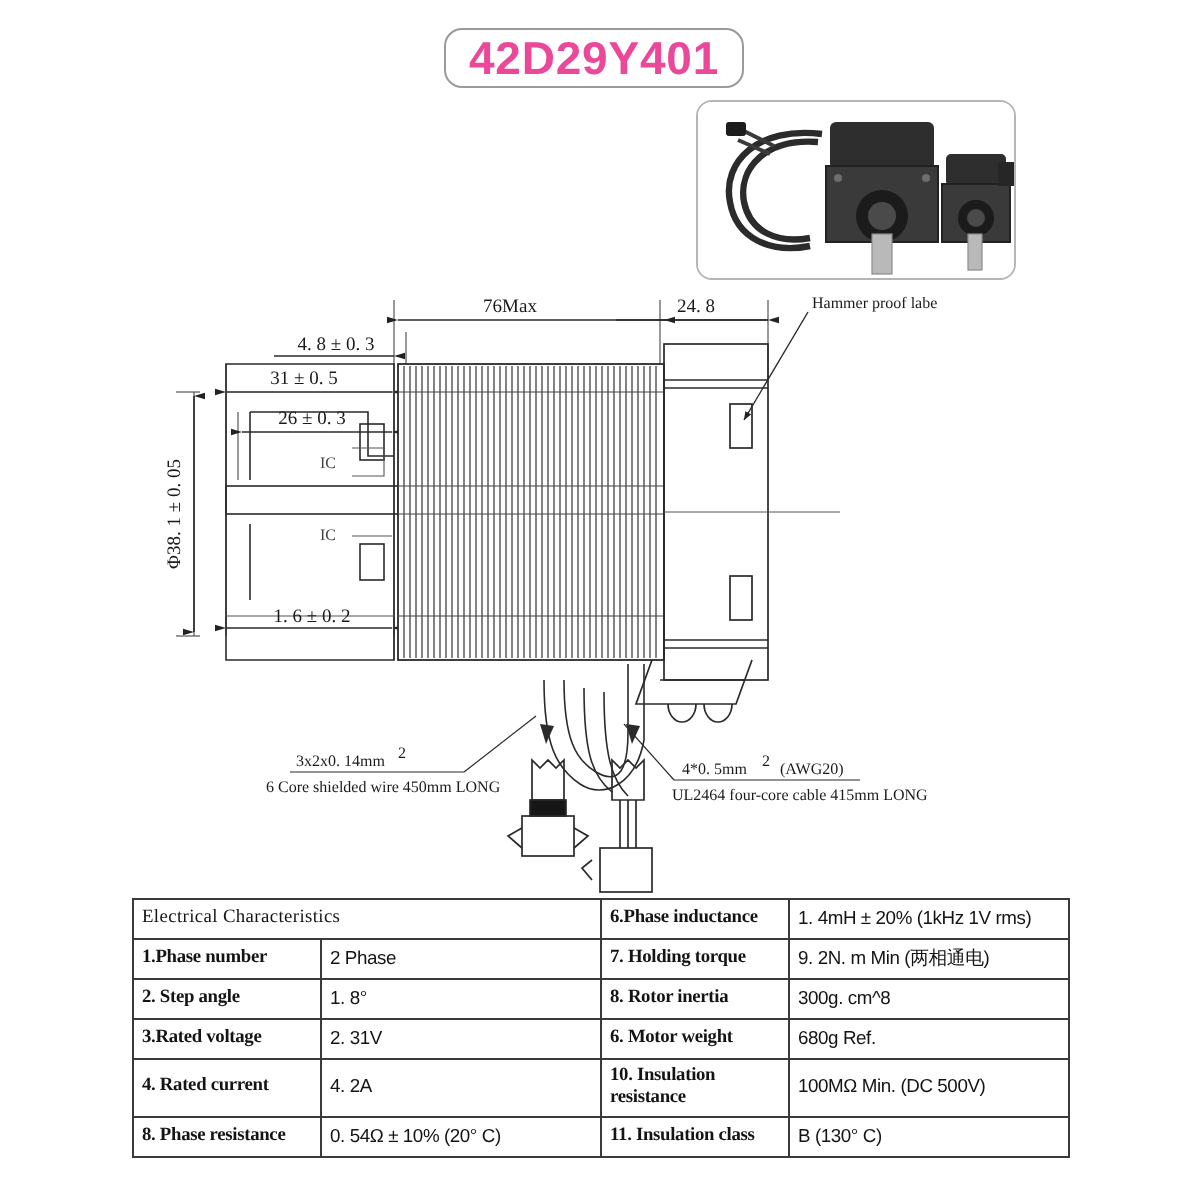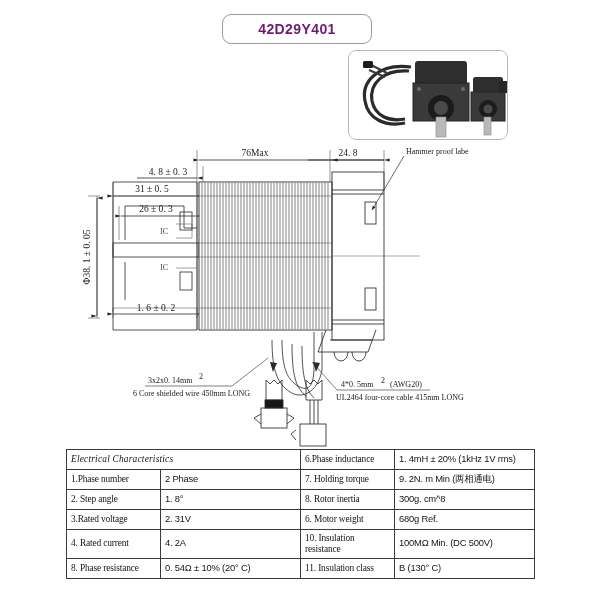--- a/index.html
+++ b/index.html
@@ -27,23 +27,23 @@
     border-radius: 9px;
     background: #ffffff;
     display: flex;
     align-items: center;
     justify-content: center;
     box-sizing: border-box;
   }
   #title-badge .t {
     font-family: "Liberation Sans", sans-serif;
     font-weight: bold;
-    font-size: 14px;
+    font-size: 23px;
     letter-spacing: 0.4px;
-    color: #701a75;
+    color: #ec4899;
   }
 
   
   #photo-inset {
     position: absolute;
     left: 348px;
     top: 50px;
     width: 160px;
     height: 90px;
     border: 1.1px solid #b5b5b5;
@@ -94,35 +94,34 @@
     padding: 3px 4px;
     vertical-align: middle;
     font-size: 9.4px;
     line-height: 1.15;
     height: 20px;
     box-sizing: border-box;
     color: #141414;
   }
   td.lbl {
     font-family: "Liberation Serif", serif;
-    font-weight: 400;
+    font-weight: 700;
     letter-spacing: -0.15px;
   }
   td.val {
     font-family: Liberation Sans, sans-serif;
     font-size: 9px;
     letter-spacing: -0.2px;
   }
   td.header-cell {
     font-family: "Liberation Serif", serif;
     font-size: 16px;
     font-weight: normal;
     letter-spacing: 0.2px;
     padding-left: 9px;
-    font-style: italic;
   }
   .col-a { width: 94px; }
   .col-b { width: 140px; }
   .col-c { width: 94px; }
   .col-d { width: 140px; }
 </style>
 </head>
 <body>
 
 <div id="title-badge">

